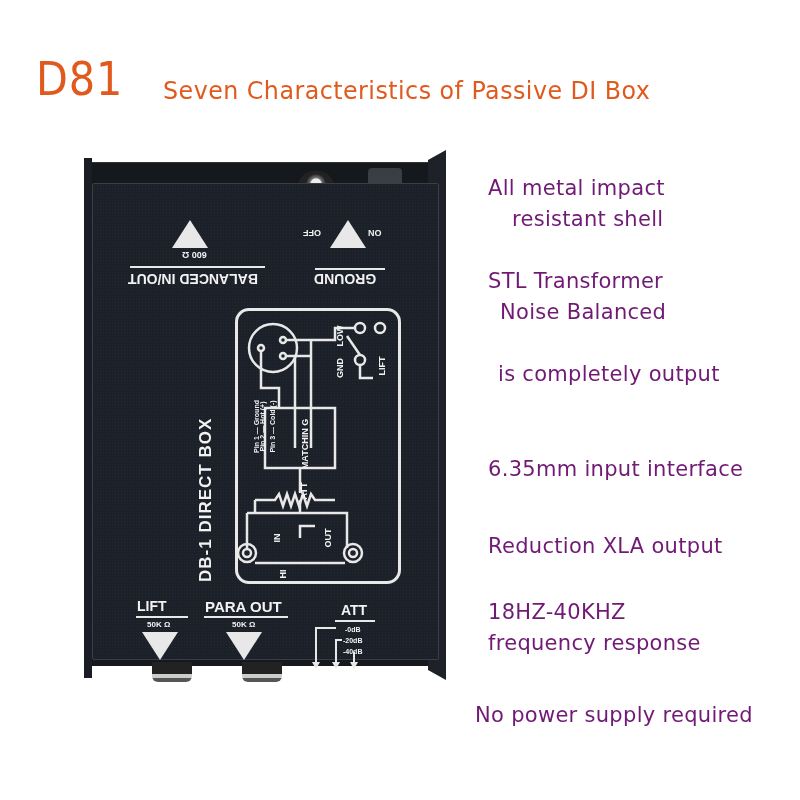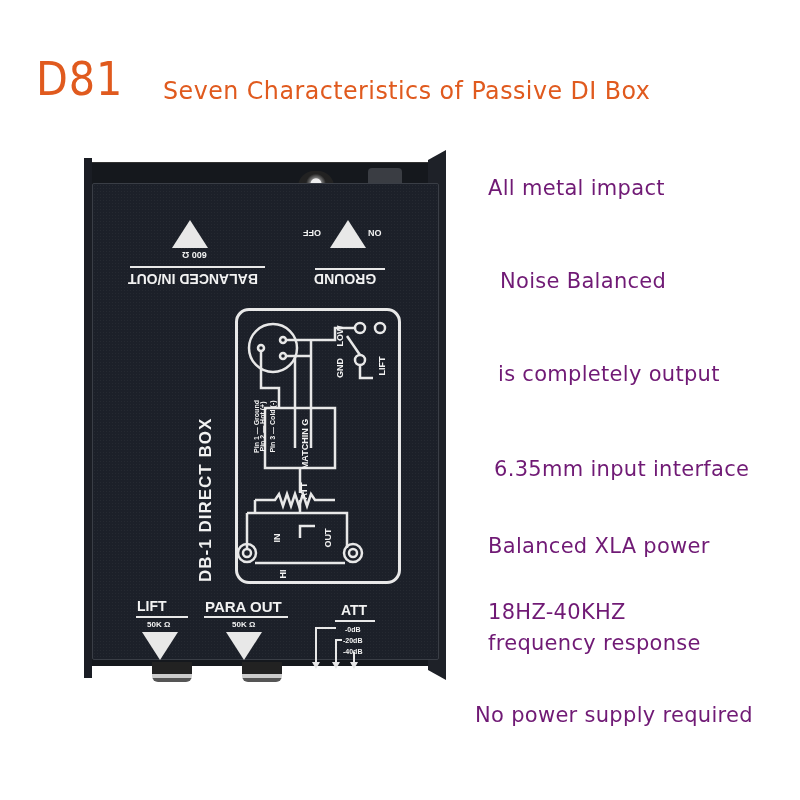--- a/index.html
+++ b/index.html
@@ -34,32 +34,34 @@
 <body>
 
 <div>
   <div class="title-model">D81</div>
   <div class="title-main">Seven Characteristics of Passive DI Box</div>
 </div>
 
 <div class="features">
   <div class="feature" style="left:18px; top:173px;">
     <div>All metal impact</div>
+    <div style="padding-left:24px;">resistant shell</div>
   </div>
   <div class="feature" style="left:18px; top:266px;">
+    <div>STL Transformer</div>
     <div style="padding-left:12px;">Noise Balanced</div>
   </div>
   <div class="feature" style="left:18px; top:359px;">
     <div style="padding-left:10px;">is completely output</div>
   </div>
-  <div class="feature" style="left:24px; top:454px;">
+  <div class="feature" style="left:18px; top:454px;">
     <div>6.35mm input interface</div>
   </div>
   <div class="feature" style="left:18px; top:531px;">
-    <div>Balanced XLA power</div>
+    <div>Reduction XLA output</div>
   </div>
   <div class="feature" style="left:18px; top:597px;">
     <div>18HZ-40KHZ</div>
     <div>frequency response</div>
   </div>
   <div class="feature" style="left:5px; top:700px;">
     <div>No power supply required</div>
   </div>
 </div>
 

